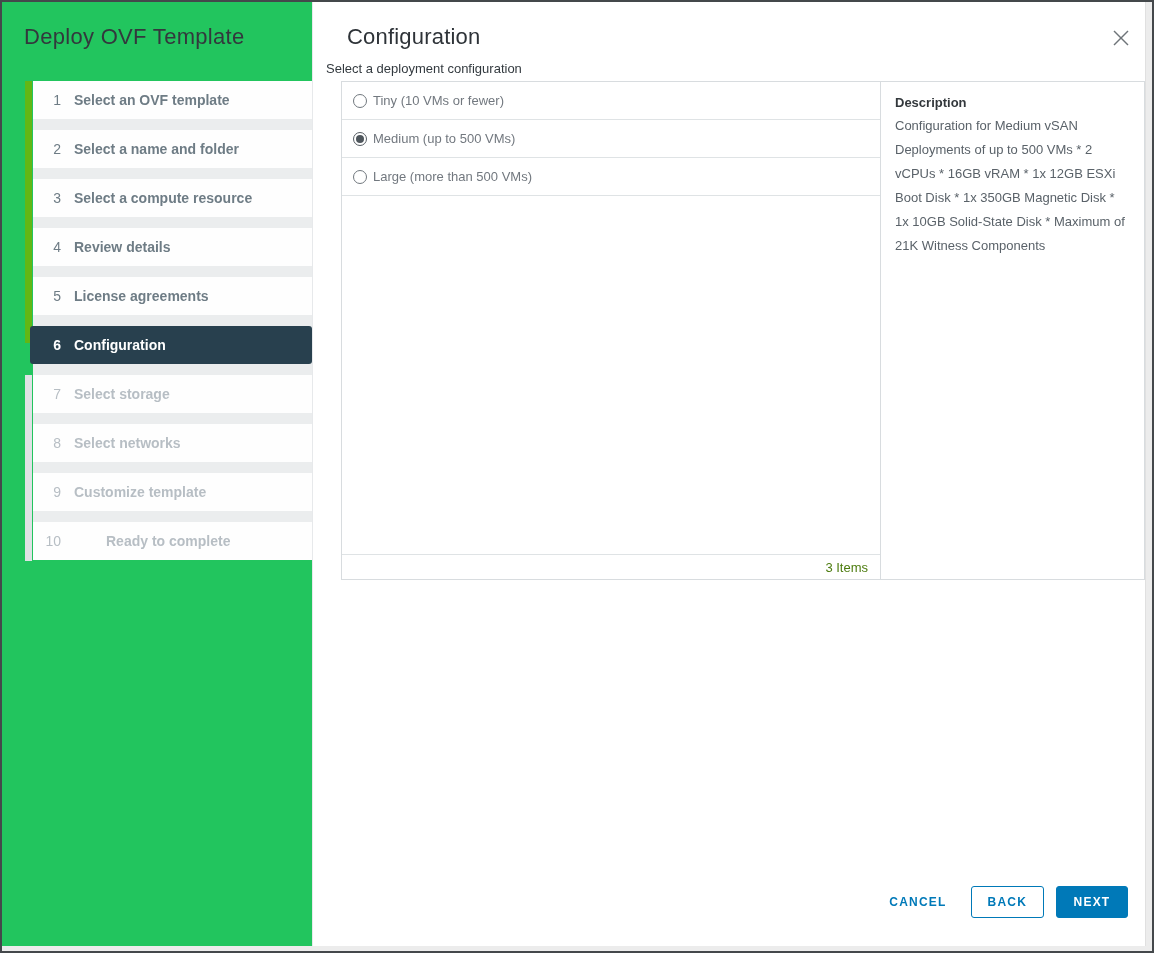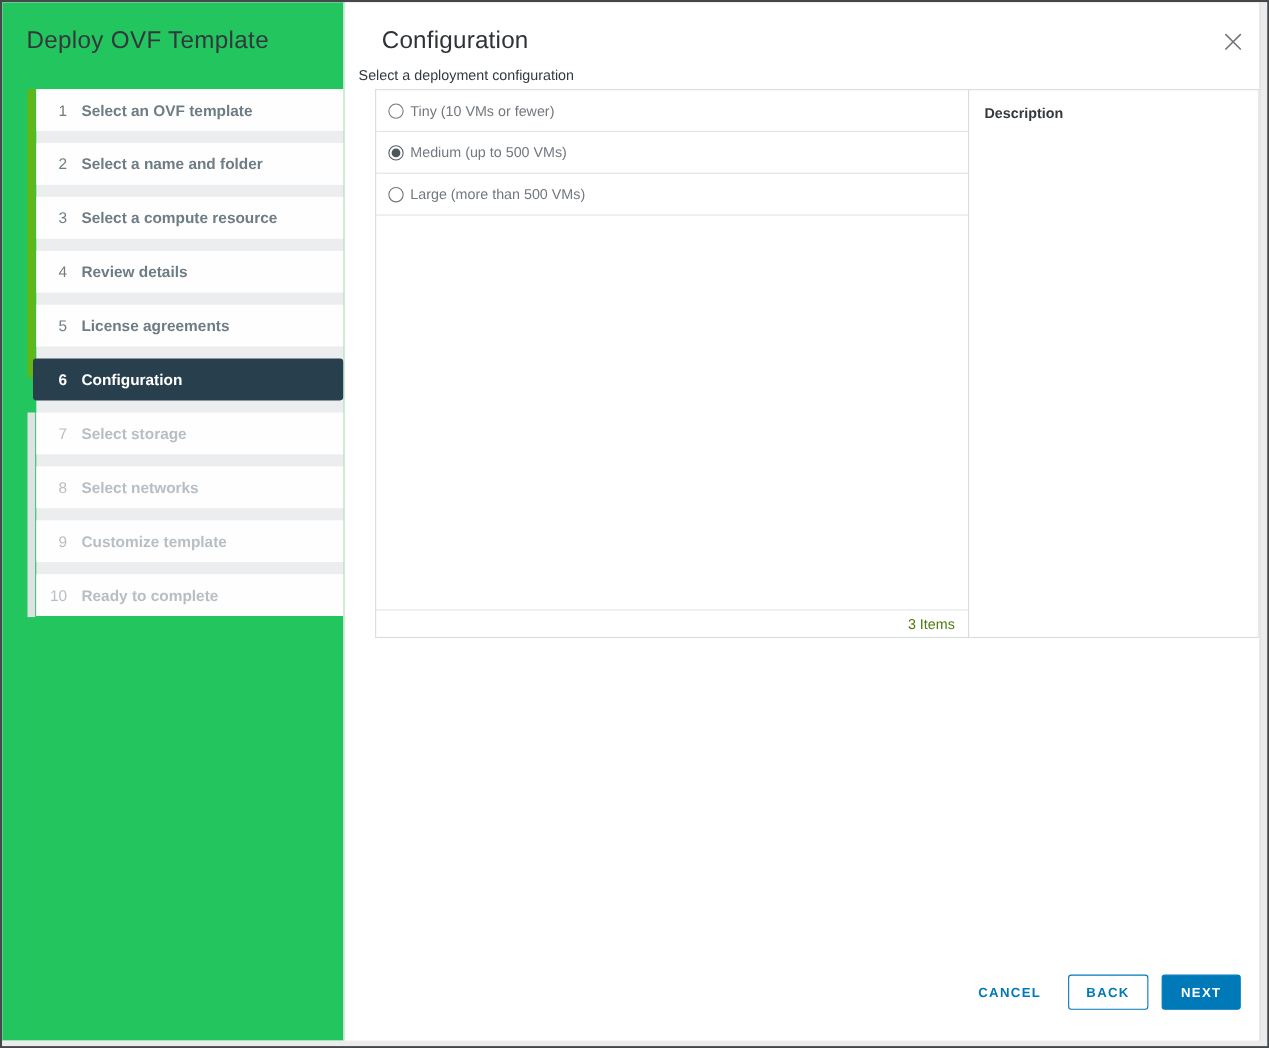--- a/index.html
+++ b/index.html
@@ -30,21 +30,21 @@
 
   .steps {
     position:absolute; left:31px; right:0; top:79px; height:479px;
     background:#ebedee;
   }
   .step {
     position:relative; height:38px; margin-bottom:11px;
     background:#fefefe; display:flex; align-items:center;
     font-size:14px; color:#6e7c85; padding-left:8px; cursor:pointer;
   }
-  .step:last-child { margin-bottom:0; }
+  .step:last-child { margin-bottom:0;gap:32px; }
   .step .num { width:20px; text-align:right; flex:none; }
   .step .label { margin-left:13px;font-weight:bold; }
   .step.future { color:#b7bec4; cursor:default; }
   .step.active {
     margin-left:-3px; padding-left:11px;
     background:var(--active-bg); color:#ffffff; font-weight:bold;
     border-radius:3px; z-index:2;
   }
 
   
@@ -197,20 +197,21 @@
     <span class="option-label">Large (more than 500 VMs)</span>
   </div>
 </div>
       <div class="table-filler"></div>
       <div class="table-footer">
         <span>3 Items</span>
       </div>
     </div>
     <div class="description-panel">
       <div class="description-title">Description</div>
+      <div class="description-text">Configuration for Medium vSAN Deployments of up to 500 VMs * 2 vCPUs * 16GB vRAM * 1x 12GB ESXi Boot Disk * 1x 350GB Magnetic Disk * 1x 10GB Solid-State Disk * Maximum of 21K Witness Components</div>
     </div>
   </div>
 
   <div class="footer">
     <button class="btn btn-link">CANCEL</button>
     <button class="btn btn-outline">BACK</button>
     <button class="btn btn-solid">NEXT</button>
   </div>
 </div>
 

